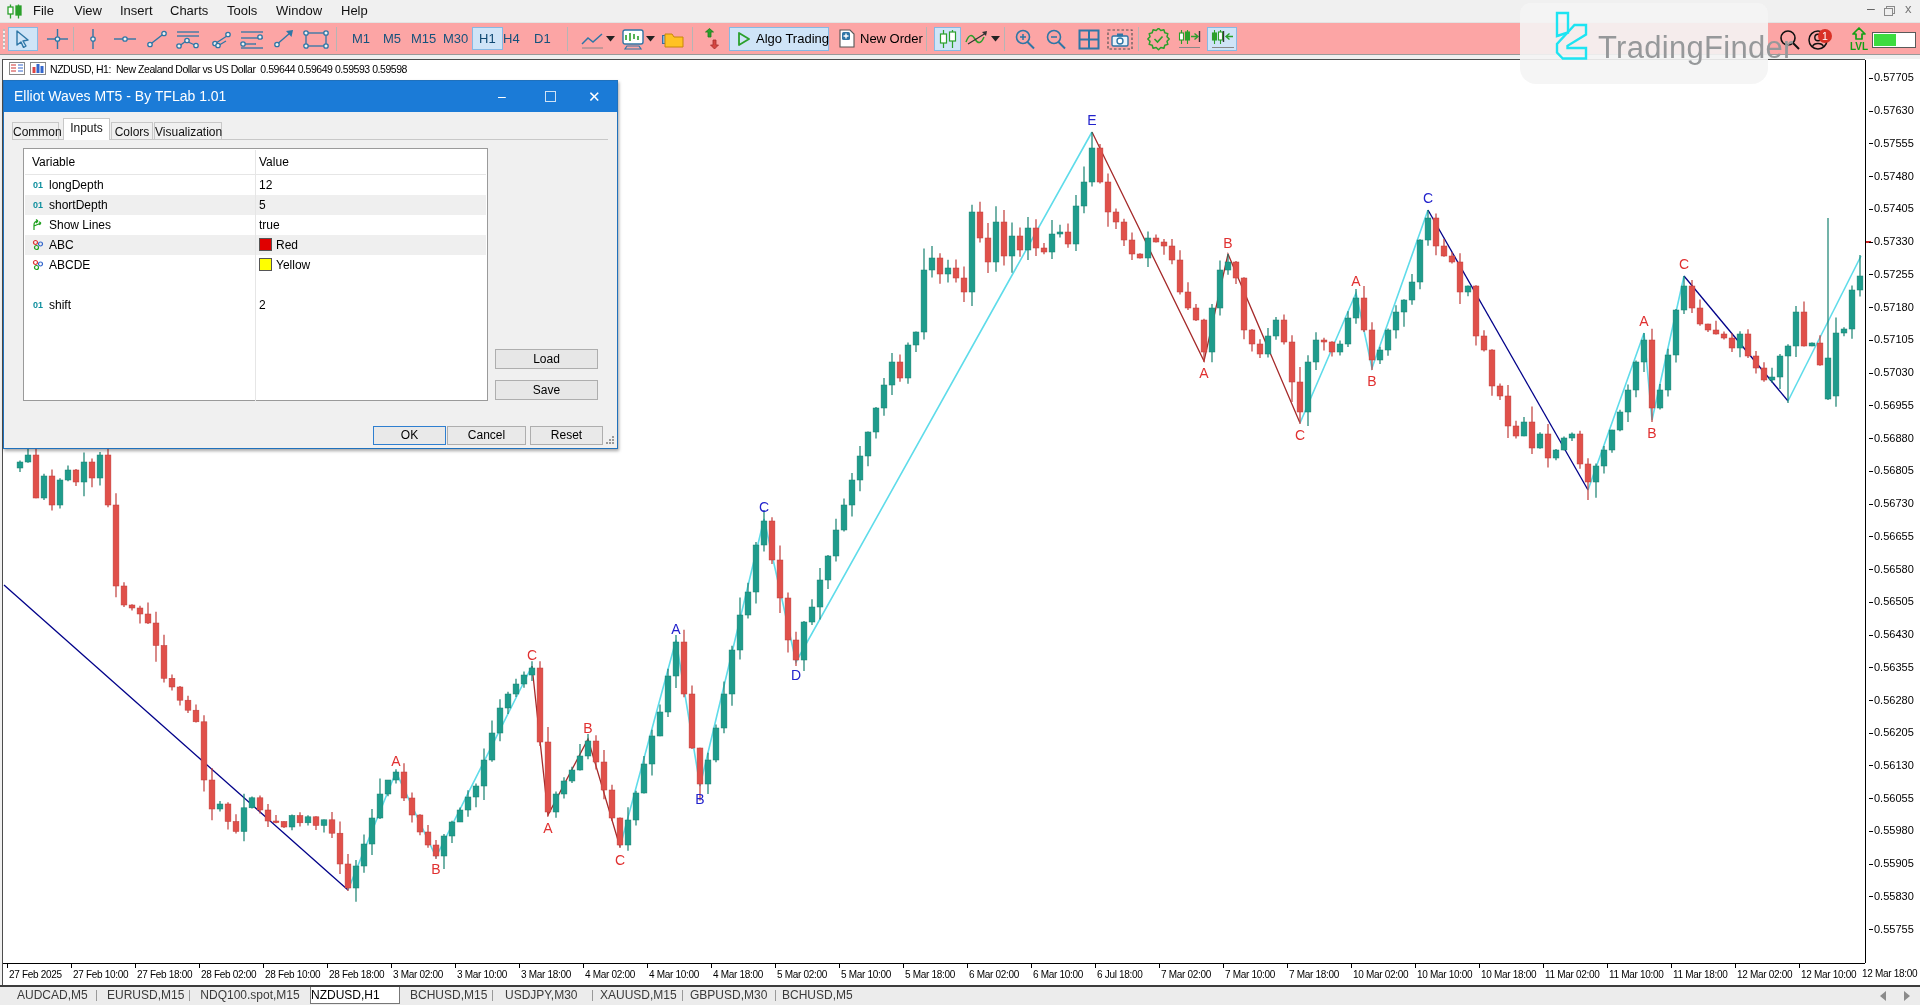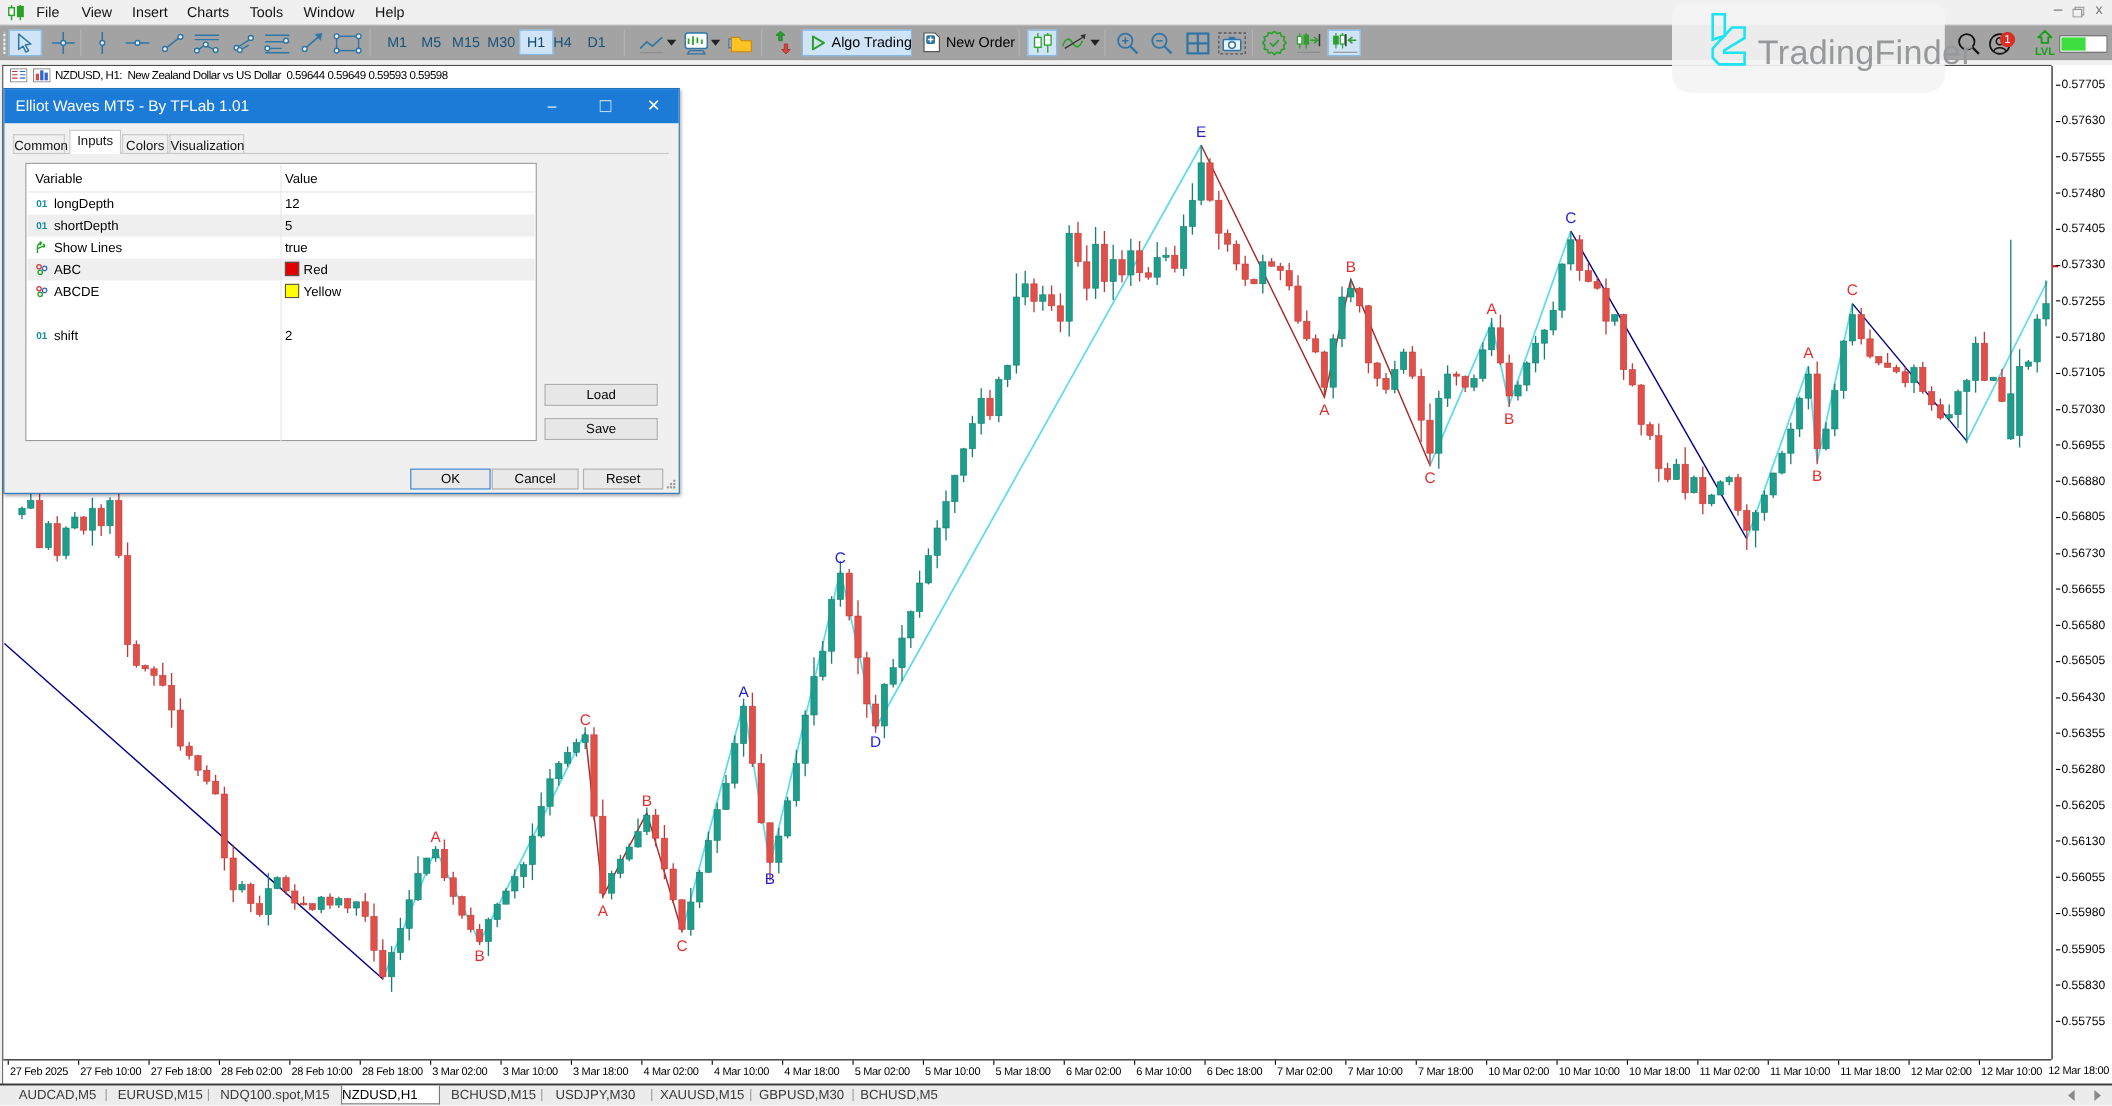--- a/index.html
+++ b/index.html
@@ -1,18 +1,18 @@
 <!DOCTYPE html>
 <html><head><meta charset="utf-8"><style>
 *{margin:0;padding:0;box-sizing:border-box}
 html,body{width:1920px;height:1005px;overflow:hidden;background:#fff;font-family:"Liberation Sans",sans-serif}
 #root{position:absolute;left:0;top:0;width:1920px;height:1005px}
 .menubar{position:absolute;left:0;top:0;width:1920px;height:22px;background:#f0f0f0}
 .menubar .mi{position:absolute;top:3px;font-size:13px;color:#111}
-.toolbar{position:absolute;left:0;top:22px;width:1920px;height:33px;background:#a3a3a3;border-top:1px solid #e3e3e3;border-bottom:1px solid #9a9a9a}
+.toolbar{position:absolute;left:0;top:22px;width:1920px;height:33px;background:#fca5a5;border-top:1px solid #e3e3e3;border-bottom:1px solid #9a9a9a}
 .tbsel{position:absolute;background:#cfe4f7;border:1px solid #86b9e4}
 .tbsep{position:absolute;top:4px;width:1px;height:24px;background:#b5b5b5}
 .tf{position:absolute;top:8px;font-size:13px;color:#15527c}
 .tfsel{position:absolute;top:4px;font-size:13px;color:#0f4a73;background:#cfe4f7;border:1px solid #86b9e4;padding:3px 6px 3px 6px}
 .ticon{position:absolute}
 .chartwin{position:absolute;left:0;top:55px;width:1920px;height:932px;background:#fff}
 .cwtop{position:absolute;left:2px;top:4px;width:1863px;height:1px;background:#4d4d4d}
 .cwleft{position:absolute;left:2px;top:4px;width:1px;height:927px;background:#4d4d4d}
 .cwbot{position:absolute;left:0px;top:930px;width:1920px;height:2px;background:#3c3c3c}
 .syminfo{position:absolute;left:50px;top:8px;font-size:10.5px;letter-spacing:-0.45px;color:#000;white-space:pre}
@@ -852,21 +852,21 @@
         <div class="tlb" style="left:774px">5 Mar 02:00</div>
 <div class="tt" style="left:836px"></div>
         <div class="tlb" style="left:838px">5 Mar 10:00</div>
 <div class="tt" style="left:900px"></div>
         <div class="tlb" style="left:902px">5 Mar 18:00</div>
 <div class="tt" style="left:964px"></div>
         <div class="tlb" style="left:966px">6 Mar 02:00</div>
 <div class="tt" style="left:1028px"></div>
         <div class="tlb" style="left:1030px">6 Mar 10:00</div>
 <div class="tt" style="left:1092px"></div>
-        <div class="tlb" style="left:1094px">6 Dec 18:00</div>
+        <div class="tlb" style="left:1094px">6 Jul 18:00</div>
 <div class="tt" style="left:1156px"></div>
         <div class="tlb" style="left:1158px">7 Mar 02:00</div>
 <div class="tt" style="left:1220px"></div>
         <div class="tlb" style="left:1222px">7 Mar 10:00</div>
 <div class="tt" style="left:1284px"></div>
         <div class="tlb" style="left:1286px">7 Mar 18:00</div>
 <div class="tt" style="left:1348px"></div>
         <div class="tlb" style="left:1350px">10 Mar 02:00</div>
 <div class="tt" style="left:1412px"></div>
         <div class="tlb" style="left:1414px">10 Mar 10:00</div>

